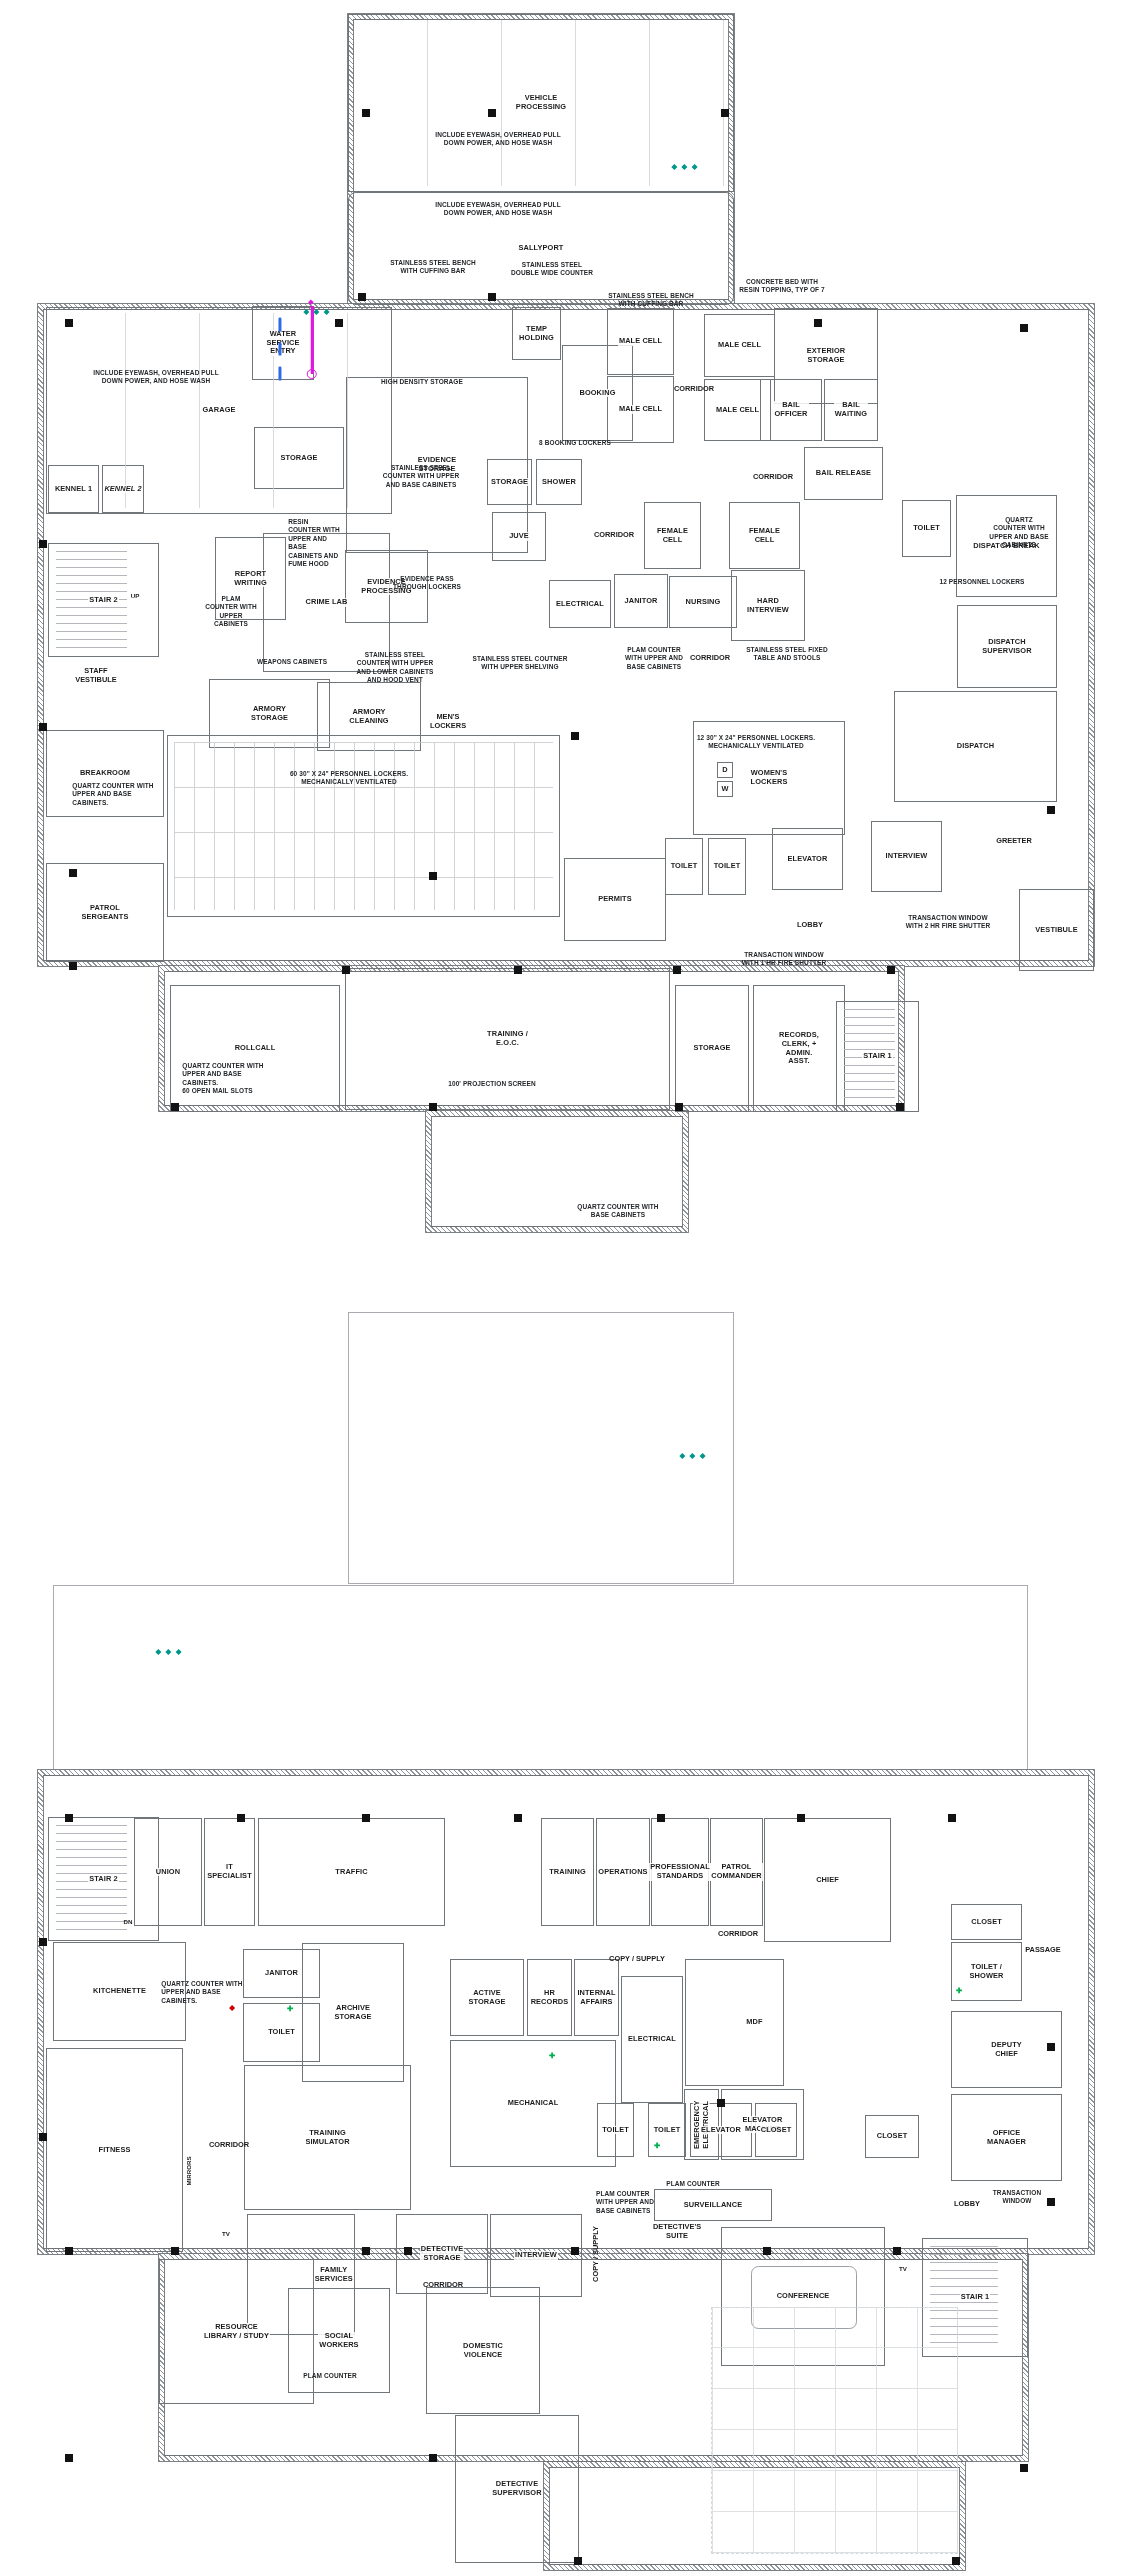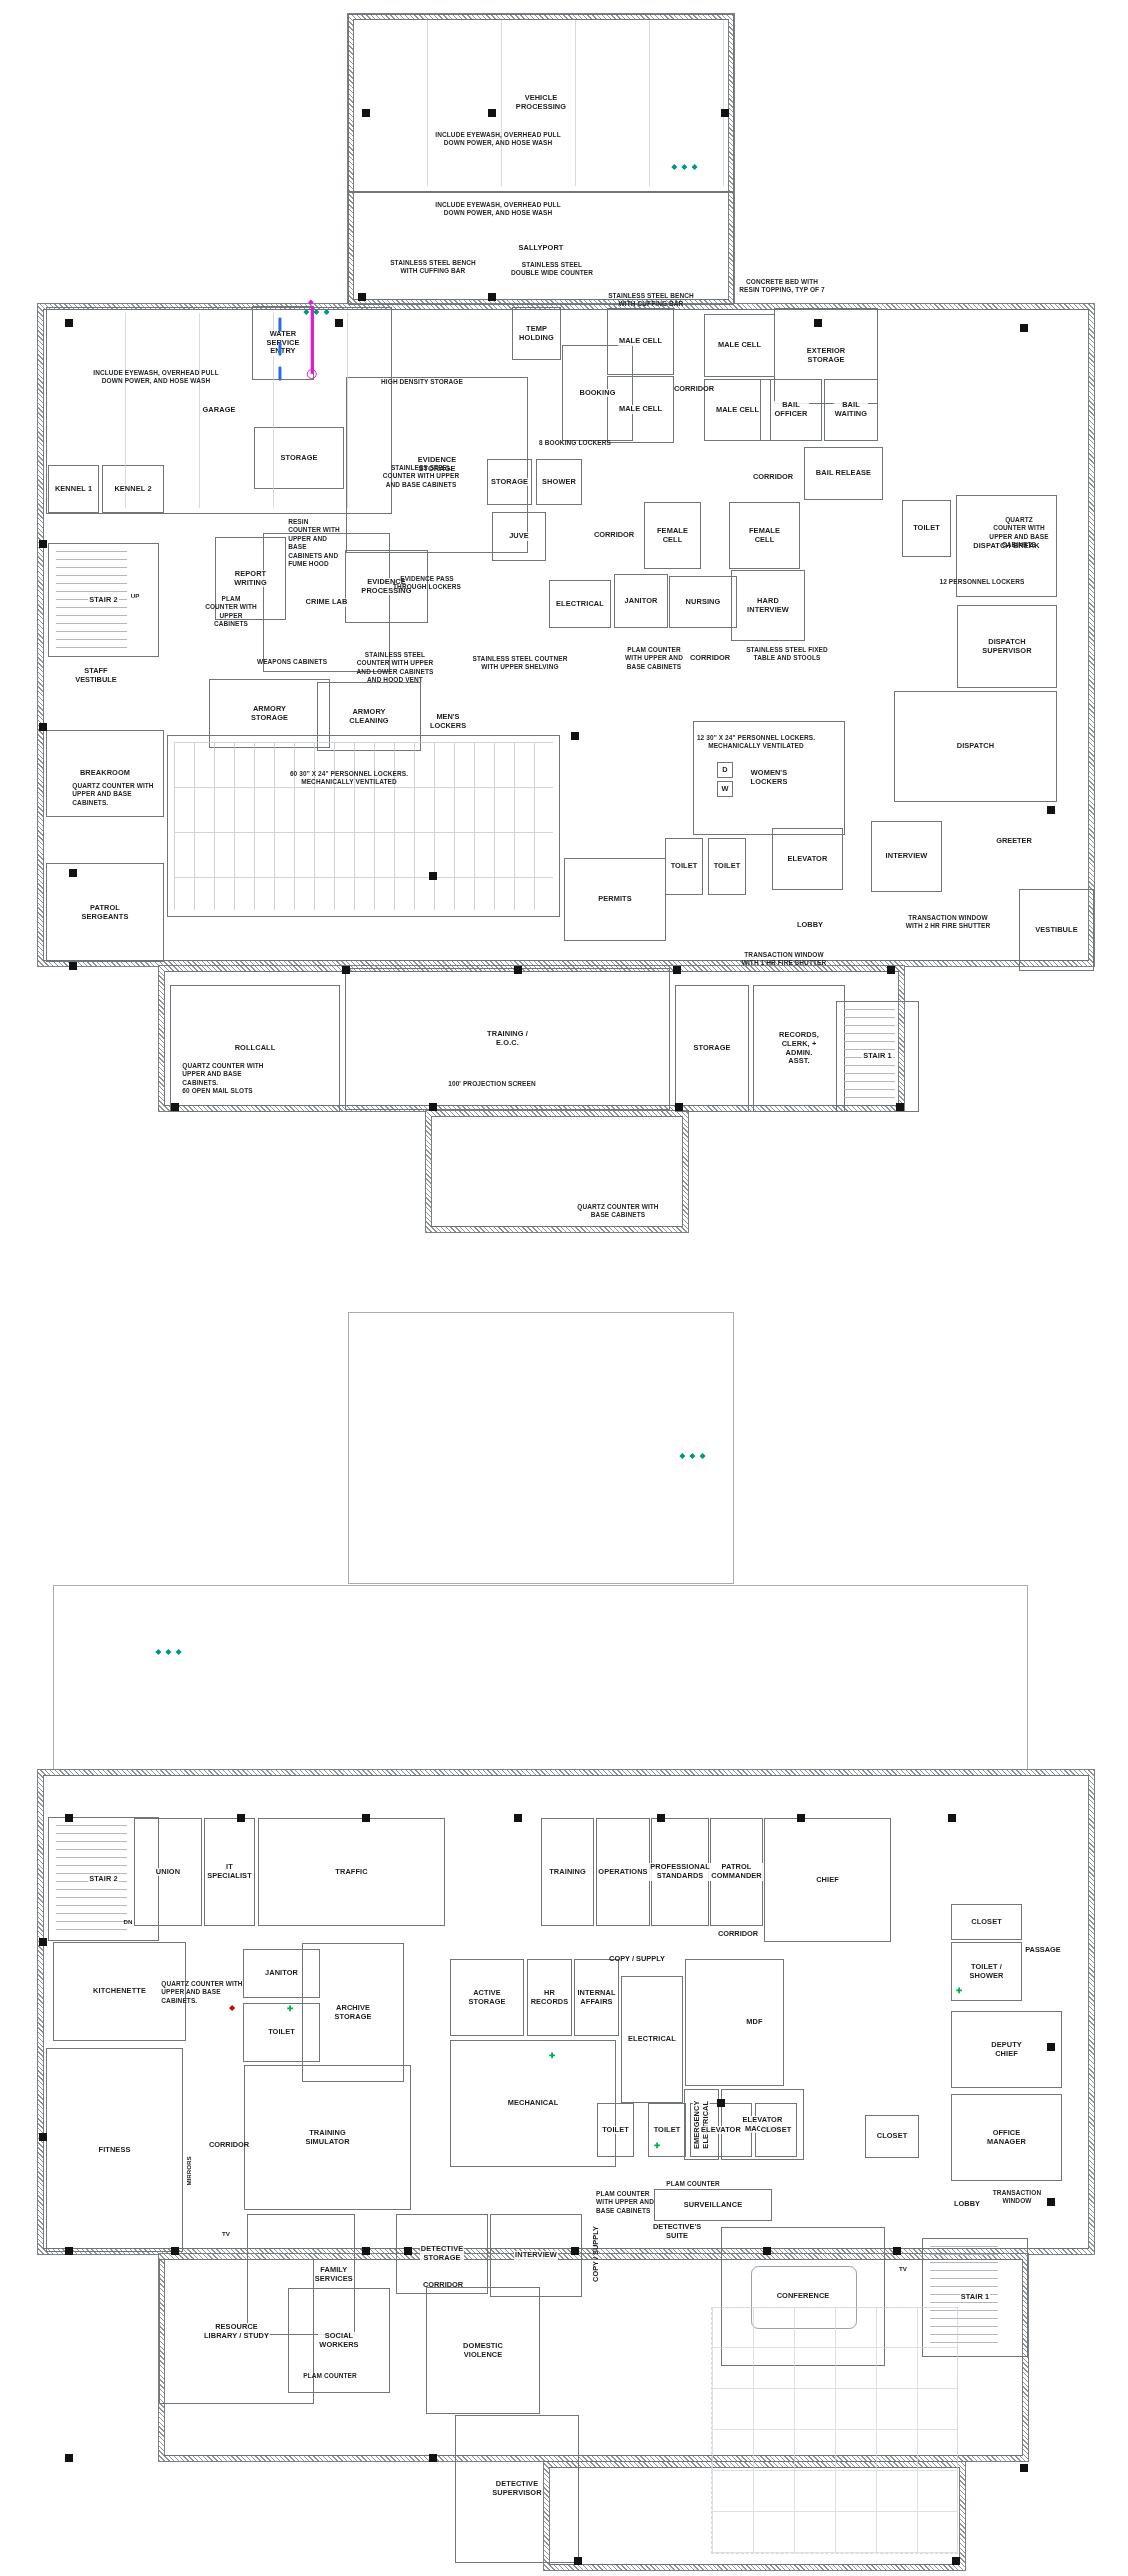--- a/index.html
+++ b/index.html
@@ -55,31 +55,31 @@
   <div class="floor">
       <div class="shell hatch" style="left: 348px; top: 13.6px; width: 386px; height: 291px;"></div>
       <div class="shell hatch" style="left: 38px; top: 304px; width: 1056px; height: 662px;"></div>
       <div class="shell hatch" style="left: 159px; top: 966px; width: 745px; height: 145px;"></div>
       <div class="shell hatch" style="left: 426px; top: 1111px; width: 262px; height: 121px;"></div>
       <div class="room" style="left: 348px; top: 13.6px; width: 386px; height: 178px;">
         <div class="deco bays"></div>
         <span class="rlabel">VEHICLE
 PROCESSING</span>
       </div>
-      <div class="room" style="left: 348px; top: 192px; width: 386px; height: 113px;">
+      <div class="room" style="left: 348px; top: 192px; width: 386px; height: 113px; border-radius: 8px;">
         <span class="rlabel">SALLYPORT</span>
       </div>
       <div class="room" style="left: 46px; top: 307px; width: 346px; height: 207px;">
         <div class="deco bays"></div>
         <span class="rlabel">GARAGE</span>
       </div>
       <div class="room" style="left: 48px; top: 465px; width: 51px; height: 48px;">
         <span class="rlabel">KENNEL 1</span>
       </div>
-      <div class="room" style="left: 102px; top: 465px; width: 62px; height: 48px;">
+      <div class="room" style="left: 102px; top: 465px; width: 42px; height: 48px; font-style: italic;">
         <span class="rlabel">KENNEL 2</span>
       </div>
       <div class="room" style="left: 252px; top: 306px; width: 62px; height: 74px;">
         <span class="rlabel">WATER
 SERVICE
 ENTRY</span>
       </div>
       <div class="room" style="left: 254px; top: 427px; width: 90px; height: 62px;">
         <span class="rlabel">STORAGE</span>
       </div>

